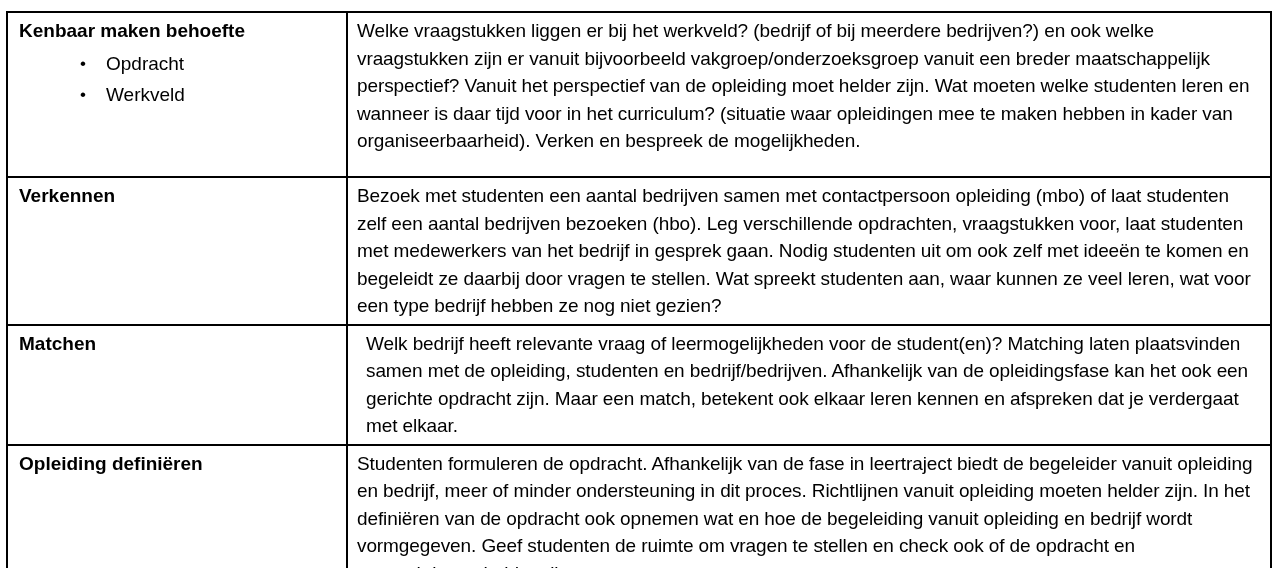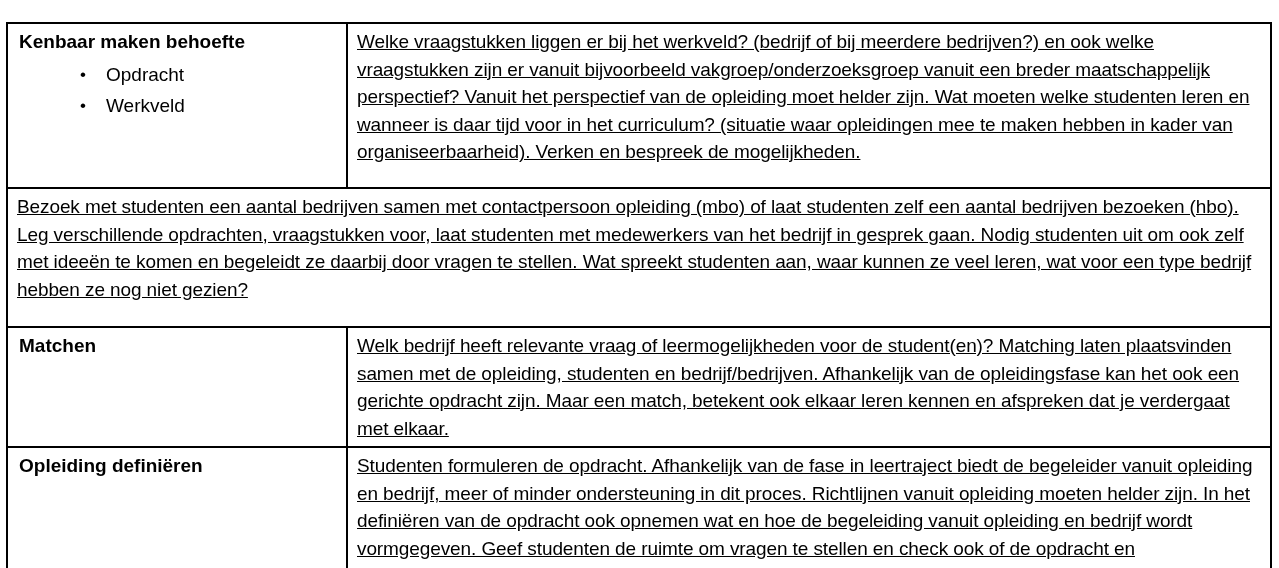--- a/index.html
+++ b/index.html
@@ -6,21 +6,21 @@
     margin: 0;
     padding: 0;
     background: #ffffff;
     font-family: "Liberation Sans", sans-serif;
     color: #000000;
   }
   .page {
     width: 1279px;
     height: 568px;
     box-sizing: border-box;
-    padding: 22px 6px;
+    padding: 11px 6px;
     overflow: hidden;
   }
   .proc-table {
     width: 1266px;
     box-sizing: border-box;
     border: 2px solid #000000;
   }
   .row {
     display: flex;
     align-items: stretch;
@@ -32,25 +32,24 @@
     box-sizing: border-box;
   }
   .cell-left {
     flex: 0 0 340px;
     border-right: 2px solid #000000;
     padding: 5px 10px 4px 11px;
   }
   .cell-right {
     flex: 1 1 auto;
     padding: 4px 10px 4px 9px;
-    text-decoration: underline;
   }
   .row-0 { min-height: 163px; }
   .row-1 { min-height: 137px; }
-  .row-2 { min-height: 109px; }
+  .row-2 { min-height: 109px; gap: 9px; }
   .row-3 { min-height: 137px; }
   .phase-title {
     font-weight: 700;
     font-size: 19px;
     line-height: 26px;
   }
   .desc {
     margin: 0;
     font-size: 19px;
     line-height: 27.5px;
@@ -90,20 +89,23 @@
             <span>Werkveld</span>
           </li>
         </ul>
       </div>
       <div class="cell cell-right">
         <p class="desc">Welke vraagstukken liggen er bij het werkveld? (bedrijf of bij meerdere bedrijven?) en ook welke vraagstukken zijn er vanuit bijvoorbeeld vakgroep/onderzoeksgroep vanuit een breder maatschappelijk perspectief? Vanuit het perspectief van de opleiding moet helder zijn. Wat moeten welke studenten leren en wanneer is daar tijd voor in het curriculum? (situatie waar opleidingen mee te maken hebben in kader van organiseerbaarheid). Verken en bespreek de mogelijkheden.</p>
       </div>
     </div>
 
     <div class="row row-1">
+      <div class="cell cell-left">
+        <div class="phase-title">Verkennen</div>
+      </div>
       <div class="cell cell-right">
         <p class="desc">Bezoek met studenten een aantal bedrijven samen met contactpersoon opleiding (mbo) of laat studenten zelf een aantal bedrijven bezoeken (hbo). Leg verschillende opdrachten, vraagstukken voor, laat studenten met medewerkers van het bedrijf in gesprek gaan. Nodig studenten uit om ook zelf met ideeën te komen en begeleidt ze daarbij door vragen te stellen. Wat spreekt studenten aan, waar kunnen ze veel leren, wat voor een type bedrijf hebben ze nog niet gezien?</p>
       </div>
     </div>
 
     <div class="row row-2">
       <div class="cell cell-left">
         <div class="phase-title">Matchen</div>
       </div>
       <div class="cell cell-right">

